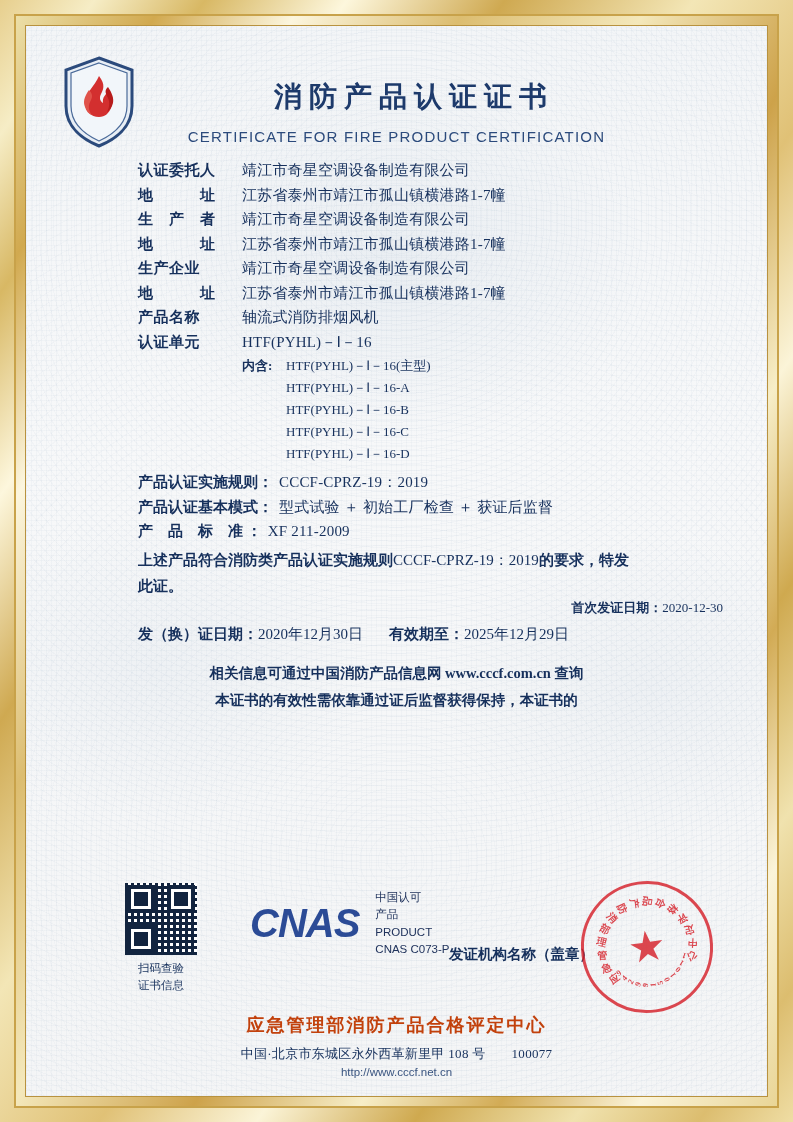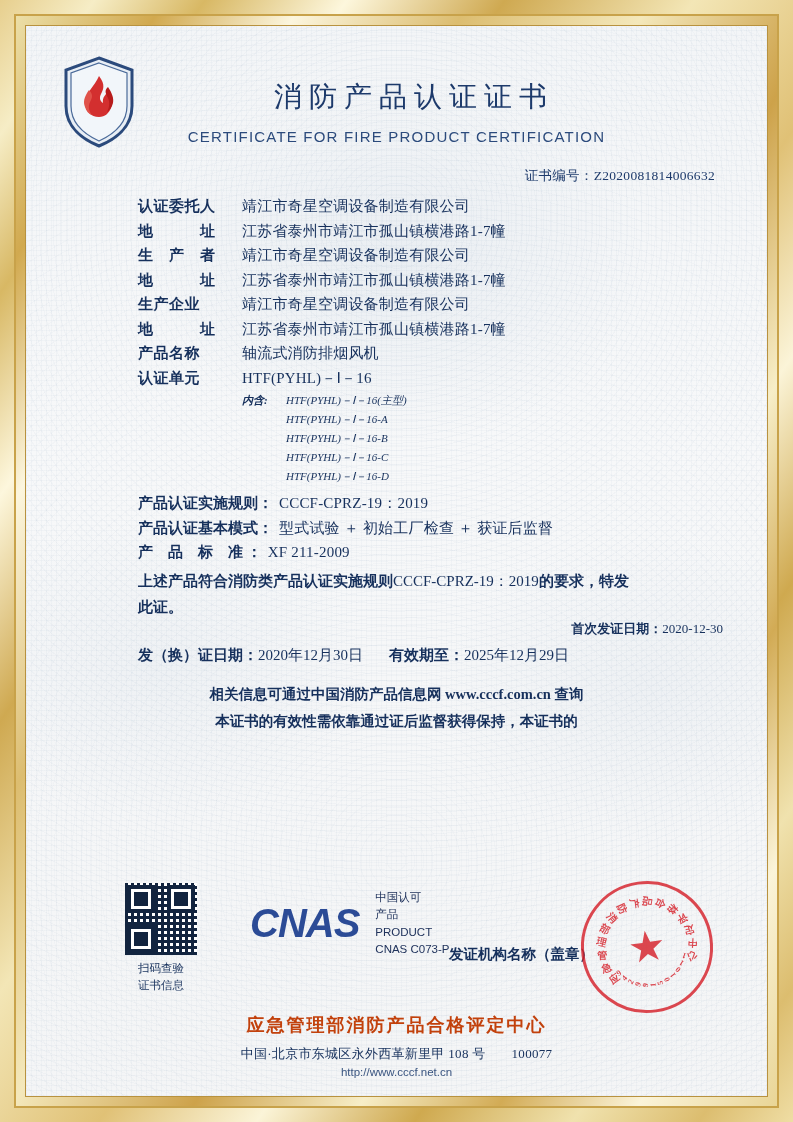--- a/index.html
+++ b/index.html
@@ -84,21 +84,21 @@
   .shield {
     position: absolute;
     left: 36px;
     top: 30px;
     width: 74px;
     height: 92px;
   }
   .title-cn {
     text-align: center;
     font-size: 28px;
-    font-weight: normal;
+    font-weight: bold;
     letter-spacing: 7px;
     color: #1d3a6b;
     margin: 26px 0 12px 0;
     font-family: "Liberation Serif", serif;
     padding-left: 35px;
   }
   .title-en {
     text-align: center;
     font-size: 15px;
     letter-spacing: 1.2px;
@@ -136,24 +136,23 @@
     white-space: nowrap;
   }
   .val {
     letter-spacing: 0.2px;
   }
   .sub-rows {
     padding-left: 104px;
   }
   .sub-row {
     display: flex;
-    font-size: 11px;
+    font-size: 13px;
     margin-bottom: 4px;
     color: #16305c;
-    font-style: italic;
   }
   .sub-lbl {
     width: 44px;
     flex: none;
     font-weight: bold;
   }
 
   .row-wide {
     display: flex;
     align-items: baseline;
@@ -368,23 +367,20 @@
             <path d="M37 7 L65 17 L65 50 C65 69 50 79 37 85 C24 79 9 69 9 50 L9 17 Z" fill="#f2f6fa" stroke="#4a6a99" stroke-width="1.2"></path>
             <path d="M37 20 c7 9 4 14 2 18 c-2 4 -1 7 2 9 c-1 -6 3 -8 5 -12 c4 7 5 12 3 17 c-2 5 -6 9 -12 9 c-8 0 -14 -6 -14 -14 c0 -10 10 -17 14 -27 z" fill="#d32f2f"></path>
             <path d="M27 34 c-5 7 -6 12 -4 17 c1 4 4 7 7 8 c-4 -5 -4 -10 -1 -15 c2 -4 1 -7 -2 -10 z" fill="#e0524a"></path>
             <path d="M46 31 c4 6 6 11 5 16 c-1 4 -3 7 -6 9 c3 -6 3 -11 0 -16 c-2 -4 -2 -6 1 -9 z" fill="#b71c1c"></path>
           </svg>
         </div>
 
         <div class="title-cn">消防产品认证证书</div>
         <div class="title-en">CERTIFICATE FOR FIRE PRODUCT CERTIFICATION</div>
 
-        <div class="cert-no">
-          <span>证书编号：</span><span>Z2020081814006632</span>
-        </div>
 
         <div class="fields">
           <div class="row">
             <span class="lbl">认证委托人</span>
             <span class="val">靖江市奇星空调设备制造有限公司</span>
           </div>
           <div class="row">
             <span class="lbl">地　　　址</span>
             <span class="val">江苏省泰州市靖江市孤山镇横港路1-7幢</span>
           </div>

